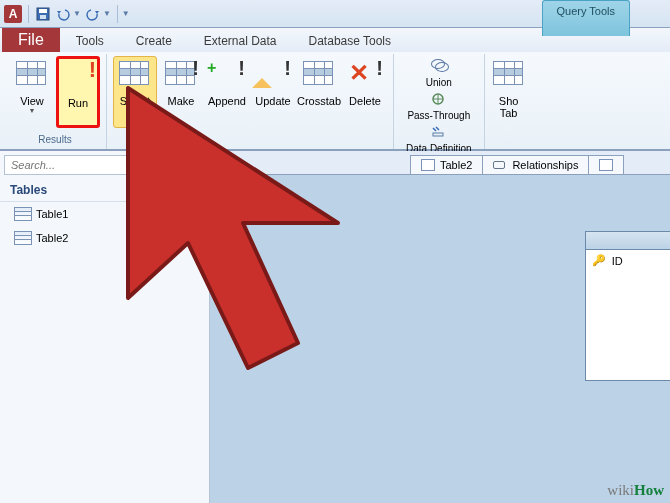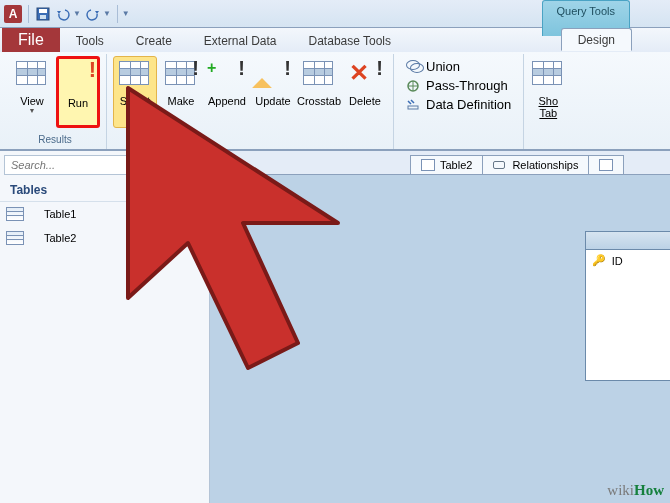--- a/index.html
+++ b/index.html
@@ -33,32 +33,32 @@
 .icon-table::before, .icon-table::after { content: ""; position: absolute; background: #7a92b5; }
 .icon-table::before { top: 6px; left: 0; right: 0; height: 6px; background: #b8cce0; border-top: 1px solid #7a92b5; border-bottom: 1px solid #7a92b5; }
 .icon-table::after { top: 0; bottom: 0; left: 10px; width: 1px; box-shadow: 10px 0 #7a92b5; }
 .bang-red { color: #d42; font-size: 22px; font-weight: bold; position: absolute; right: -2px; top: -6px; }
 .bang-dark { color: #333; font-size: 20px; font-weight: bold; position: absolute; right:-2px; top:-4px; }
 .plus-green { position: absolute; left: -4px; top: -2px; color: #2a2; font-size: 16px; font-weight: bold; }
 .pencil { position: absolute; left: -2px; bottom: -2px; width: 14px; height: 14px; background: linear-gradient(135deg,#f7c15e 50%, transparent 50%); transform: rotate(45deg); }
 .x-red { color: #d42; font-size: 24px; font-weight: bold; position: absolute; left: 0; top: -2px; }
 
 .small-list { display: flex; flex-direction: column; gap: 2px; padding: 2px 4px; }
-.small-item { display: flex; align-items: center; gap: 4px; font-size: 13px; cursor: pointer; white-space: nowrap; padding: 1px 2px; }
+.small-item { display: flex; align-items: center; gap: 4px; font-size: 10px; cursor: pointer; white-space: nowrap; padding: 1px 2px; flex-direction: column; }
 .small-icon { width: 16px; height: 14px; position: relative; }
 .circ2 { width: 14px; height: 10px; border: 1.5px solid #5a7aa5; border-radius: 50%; position: absolute; }
 .circ2.b { left: 4px; top: 3px; }
 
 .workspace { display: flex; height: calc(100% - 150px); border-top: 1px solid #8ba0bc; }
 .navpane { width: 210px; background: #f4f7fb; border-right: 1px solid #b4c4d6; display: flex; flex-direction: column; }
 .nav-header { padding: 6px 10px; font-size: 14px; color: #2a4a7a; border-bottom: 1px solid #c5d4e3; display: flex; justify-content: space-between; align-items: center; cursor: pointer; }
 .nav-search { margin: 4px; }
 .nav-search input { width: 100%; padding: 3px 6px; border: 1px solid #b4c4d6; font-style: italic; color: #888; font-size: 11px; }
 .nav-cat { padding: 4px 10px; color: #2a4a7a; font-size: 12px; font-weight: 600; border-bottom: 1px solid #d5e0eb; cursor: pointer; display: flex; justify-content: space-between; }
-.nav-item { padding: 5px 6px; display: flex; align-items: center; gap: 20px; cursor: pointer; }
+.nav-item { padding: 5px 14px; display: flex; align-items: center; gap: 4px; cursor: pointer; }
 .nav-item-icon { width: 18px; height: 14px; border: 1px solid #7a92b5; background: linear-gradient(#e3edf7, #fff); position: relative; }
 .nav-item-icon::after { content:""; position:absolute; top:3px; left:0; right:0; height:1px; background:#7a92b5; box-shadow: 0 4px #7a92b5; }
 
 .mdi { flex: 1; background: #bcd2e6; position: relative; }
 .doc-tabs { display: flex; background: #e4ecf7; border-bottom: 1px solid #8ba0bc; height: 24px; align-items: flex-end; overflow: hidden; padding-left: 200px; }
 .doc-tab { background: #f5f9fd; border: 1px solid #8ba0bc; border-bottom: none; padding: 3px 10px; display: flex; align-items: center; gap: 5px; font-size: 11px; margin-right: -1px; cursor: pointer; white-space: nowrap; }
 .doc-tab-icon { width: 14px; height: 12px; border: 1px solid #7a92b5; background: #fff; }
 .rel-icon { width: 14px; height: 12px; position: relative; }
 .rel-icon::before { content:""; position:absolute; width:10px; height:6px; border:1px solid #678; border-radius:2px; top:2px; }
 .field-box { position: absolute; top: 80px; left: 375px; width: 130px; height: 150px; background: #fff; border: 1px solid #6b8aaa; }
@@ -105,23 +105,20 @@
   <span class="qat-dd">▼</span>
 </div>
 
 <div class="tabstrip">
   <div class="context-label">Query Tools</div>
   <div class="file-tab">File</div>
   <div class="tab">Tools</div>
   <div class="tab">Create</div>
   <div class="tab">External Data</div>
   <div class="tab">Database Tools</div>
-  <div class="context-wrap">
-      <div class="tab active">Design</div>
-    </div>
 </div>
 
 <div class="ribbon">
   <div class="group">
     <div class="group-buttons">
       <div class="big-btn">
         <div class="icon32">
             <div class="icon-table"></div>
           </div>
         <div class="lbl">View</div>
@@ -204,21 +201,21 @@
         <span class="small-icon"><svg width="14" height="14">
               <rect x="2" y="8" width="10" height="3" fill="none" stroke="#5a7aa5"></rect>
               <path d="M2 3 l3 3 M5 2 l3 3" stroke="#3b6db5" stroke-width="1.5"></path>
             </svg></span>
         <span>Data Definition</span>
       </div>
     </div>
   </div>
 
   <div class="group" style="border-right:none;">
-    <div class="big-btn" style="width:36px;text-decoration:underline;">
+    <div class="big-btn" style="width:36px;">
       <div class="icon32">
           <div class="icon-table"></div>
         </div>
       <div class="lbl" style="white-space:pre;">Sho
 Tab</div>
     </div>
   </div>
 </div>
 
 <div class="workspace">

